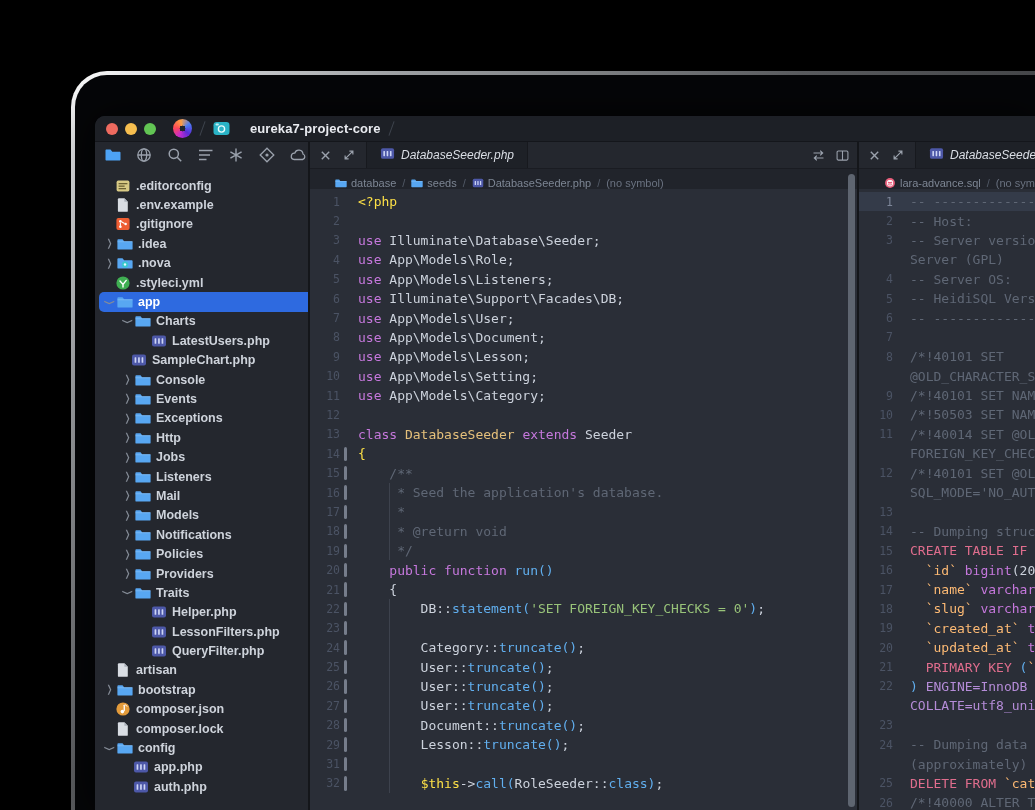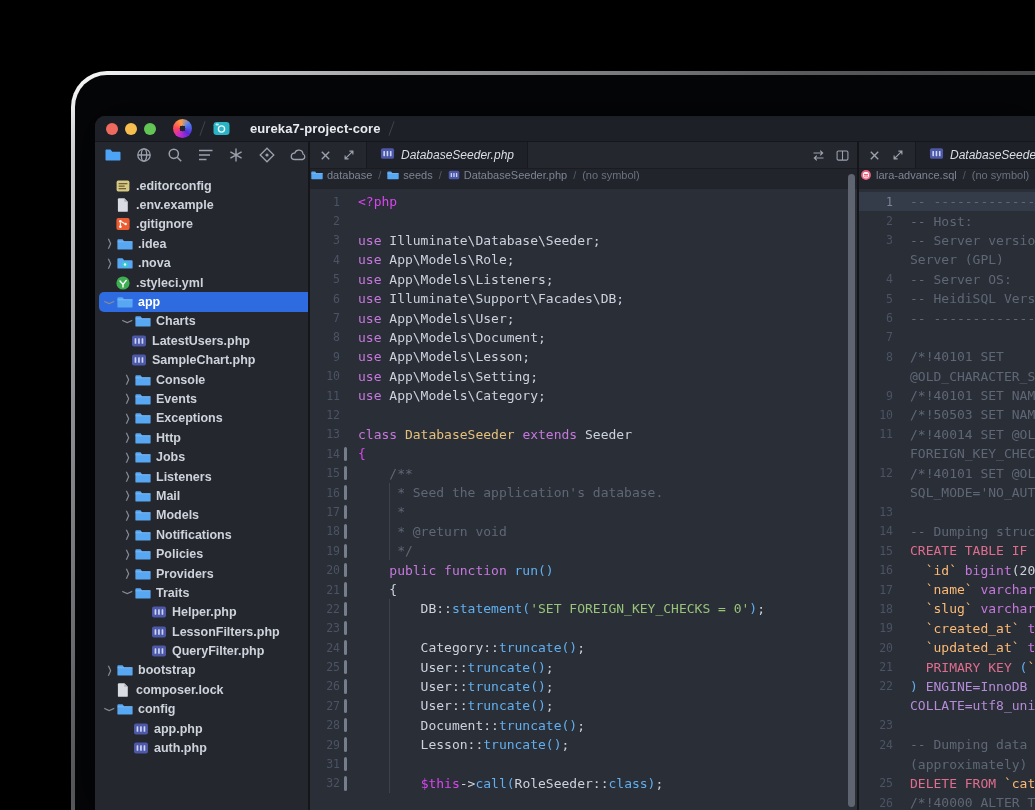--- a/index.html
+++ b/index.html
@@ -43,40 +43,40 @@
   .d1{left:213px}.d2{left:762px}
   .pane{position:absolute;top:26px;bottom:0;overflow:hidden;}
   .mid{left:215px;width:547px;}
   .rightp{left:764px;width:176px;}
   .pane-header{height:26px;background:#24272e;display:flex;align-items:center;border-bottom:1px solid #1a1c22;}
   .pbtn{width:18px;height:18px;display:flex;align-items:center;justify-content:center;flex:none;margin-left:6px;}
   .tab{height:26px;display:flex;align-items:center;gap:6px;padding:0 13px;background:#1e2127;
        border-left:1px solid #17191e;border-right:1px solid #17191e;margin-left:8px;flex:none;}
   .tab-label{font-size:12px;font-style:italic;color:#dadee5;white-space:nowrap;}
   .spacer{flex:1}
-  .crumbs{height:20px;background:#21242b;border-bottom:7px solid #5eead4;display:flex;align-items:flex-start;
-          gap:6px;padding:0 1px;font-size:11px;color:#7d8694;white-space:nowrap;overflow:hidden;}
+  .crumbs{height:20px;background:#21242b;border-bottom:7px solid #5eead4;display:flex;align-items:flex-end;
+          gap:6px;padding:0 25px;font-size:11px;color:#7d8694;white-space:nowrap;overflow:hidden;}
   .crumb{display:flex;align-items:center;gap:4px;}
   .crumb.dim{color:#6a7280;}
   .csep{color:#525a67;}
   .code-area{position:absolute;top:47px;left:0;right:0;bottom:0;background:#2a2e37;overflow:hidden;padding-top:3px;}
   .cl{display:flex;height:19.4px;position:relative;align-items:center;}
   .cl.hl{background:#343b49;}
   .ln{text-align:right;font:11.5px "DejaVu Sans Mono",monospace;color:#4b5364;flex:none;}
   .mid .ln{width:30px}.rightp .ln{width:34px}
   .cl.hl .ln{color:#7d8699;}
   .code{font:13px "DejaVu Sans Mono",monospace;white-space:pre;flex:none;}
   .mid .code{padding-left:18px}.rightp .code{padding-left:17px}
   .gbar{position:absolute;top:2.5px;bottom:2.5px;width:3px;border-radius:1.5px;background:#767d8b;}
   .mid .gbar{left:34px;}
   .guide{position:absolute;top:0;bottom:0;width:1px;background:rgba(130,140,160,.22);}
   .mid-scroll{right:2px;top:32px;bottom:3px;width:7px;}
   
   .t-kw{color:#c678dd}.t-fn{color:#61afef}.t-str{color:#98c379}.t-cmt{color:#5f6775}
-  .t-red{color:#d946ef}.t-yel{color:#e5c07b}.t-pln{color:#ccd2dc}.t-pink{color:#df6d8d}
+  .t-red{color:#fde047}.t-yel{color:#e5c07b}.t-pln{color:#ccd2dc}.t-pink{color:#df6d8d}
   .t-olv{color:#fdba74}.t-kw2{color:#b58cd8}
 </style>
 </head>
 <body>
 
 <div class="laptop">
   <div class="screen"></div>
 </div>
 
 <div class="window">
@@ -227,21 +227,21 @@
         <div class="trow " style="padding-left:26px">
           <span class="chev open">〉</span>
           <span class="ticon">
             <svg width="16" height="16" viewBox="0 0 16 16">
               <path fill="#58a7f2" d="M1.3 3.2h4.2l1.6 2h7.6c.5 0 .9.4.9.9v6.6c0 .5-.4.9-.9.9H1.3c-.5 0-.9-.4-.9-.9V4.1c0-.5.4-.9.9-.9z"></path>
               <path fill="#8ec4f7" d="M.4 5.2h15.2v1.1H.4z" opacity=".55"></path>
             </svg>
           </span>
           <span style="overflow:hidden;text-overflow:ellipsis">Charts</span>
         </div>
-        <div class="trow " style="padding-left:24px">
+        <div class="trow " style="padding-left:44px">
           <span class="fspace"></span>
           <span class="ticon">
             <svg width="16" height="16" viewBox="0 0 16 16">
               <rect x="1" y="2.4" width="14" height="11.2" rx="2" fill="#4d58a8"></rect>
               <rect x="3.6" y="5.2" width="1.7" height="5.6" rx="0.5" fill="#cdd5f5"></rect>
               <rect x="7.1" y="5.2" width="1.7" height="5.6" rx="0.5" fill="#cdd5f5"></rect>
               <rect x="10.6" y="5.2" width="1.7" height="5.6" rx="0.5" fill="#cdd5f5"></rect>
             </svg>
           </span>
           <span style="overflow:hidden;text-overflow:ellipsis">LatestUsers.php</span>
@@ -408,28 +408,50 @@
             <svg width="16" height="16" viewBox="0 0 16 16">
               <rect x="1" y="2.4" width="14" height="11.2" rx="2" fill="#4d58a8"></rect>
               <rect x="3.6" y="5.2" width="1.7" height="5.6" rx="0.5" fill="#cdd5f5"></rect>
               <rect x="7.1" y="5.2" width="1.7" height="5.6" rx="0.5" fill="#cdd5f5"></rect>
               <rect x="10.6" y="5.2" width="1.7" height="5.6" rx="0.5" fill="#cdd5f5"></rect>
             </svg>
           </span>
           <span style="overflow:hidden;text-overflow:ellipsis">QueryFilter.php</span>
         </div>
         <div class="trow " style="padding-left:8px">
+          <span class="fspace"></span>
+          <span class="ticon">
+            <svg width="16" height="16" viewBox="0 0 16 16">
+              <path d="M3.8 1.3h5.6L12.8 4.7v9.2c0 .5-.4.9-.9.9H3.8c-.5 0-.9-.4-.9-.9V2.2c0-.5.4-.9.9-.9z" fill="#d9dde3"></path>
+              <path d="M9.4 1.3l3.4 3.4H9.4z" fill="#a9b0b9"></path>
+            </svg>
+          </span>
+          <span style="overflow:hidden;text-overflow:ellipsis">artisan</span>
+        </div>
+        <div class="trow " style="padding-left:8px">
           <span class="chev ">〉</span>
           <span class="ticon">
             <svg width="16" height="16" viewBox="0 0 16 16">
               <path fill="#58a7f2" d="M1.3 3.2h4.2l1.6 2h7.6c.5 0 .9.4.9.9v6.6c0 .5-.4.9-.9.9H1.3c-.5 0-.9-.4-.9-.9V4.1c0-.5.4-.9.9-.9z"></path>
               <path fill="#8ec4f7" d="M.4 5.2h15.2v1.1H.4z" opacity=".55"></path>
             </svg>
           </span>
           <span style="overflow:hidden;text-overflow:ellipsis">bootstrap</span>
+        </div>
+        <div class="trow " style="padding-left:8px">
+          <span class="fspace"></span>
+          <span class="ticon">
+            <svg width="16" height="16" viewBox="0 0 16 16">
+              <circle cx="8" cy="8" r="6.6" fill="#e39b3b"></circle>
+              <rect x="8.6" y="3.8" width="1.3" height="6.2" rx="0.4" fill="#fff"></rect>
+              <circle cx="7.4" cy="10.6" r="1.8" fill="#fff"></circle>
+              <path d="M9.9 3.8c1.3.3 2 .9 2.2 1.8" stroke="#fff" stroke-width="1" fill="none"></path>
+            </svg>
+          </span>
+          <span style="overflow:hidden;text-overflow:ellipsis">composer.json</span>
         </div>
         <div class="trow " style="padding-left:8px">
           <span class="fspace"></span>
           <span class="ticon">
             <svg width="16" height="16" viewBox="0 0 16 16">
               <path d="M3.8 1.3h5.6L12.8 4.7v9.2c0 .5-.4.9-.9.9H3.8c-.5 0-.9-.4-.9-.9V2.2c0-.5.4-.9.9-.9z" fill="#d9dde3"></path>
               <path d="M9.4 1.3l3.4 3.4H9.4z" fill="#a9b0b9"></path>
             </svg>
           </span>
           <span style="overflow:hidden;text-overflow:ellipsis">composer.lock</span>

